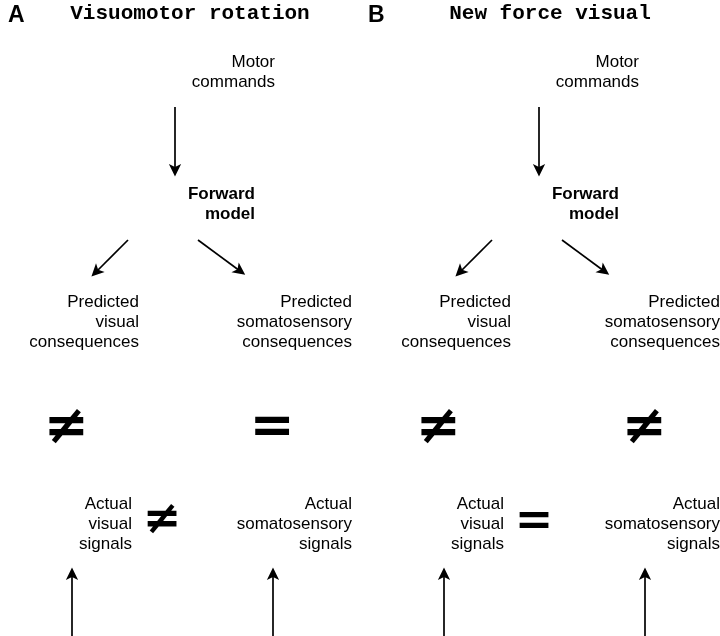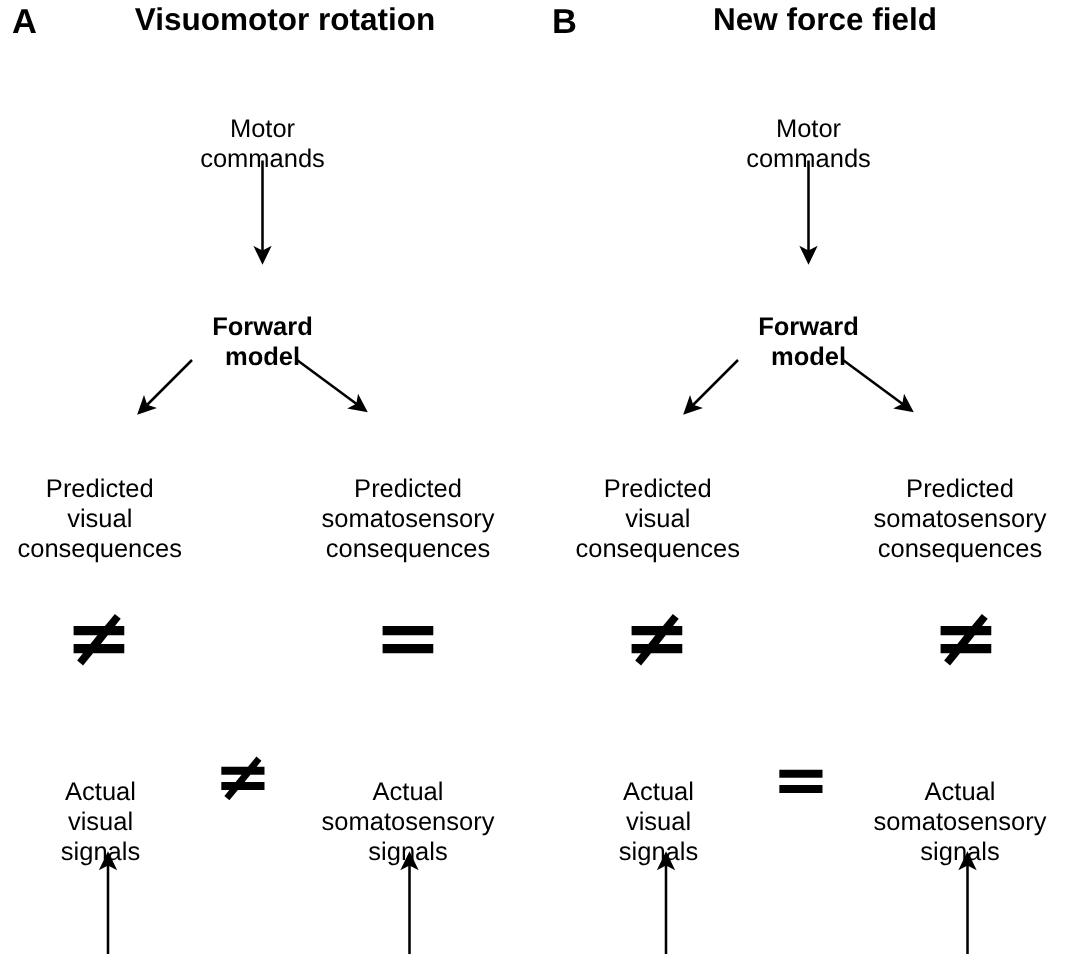--- a/index.html
+++ b/index.html
@@ -37,29 +37,29 @@
   .panel-title {
     position: absolute;
     top: 1px;
     left: 40px;
     width: 300px;
     text-align: center;
     font-size: 21px;
     font-weight: bold;
     line-height: 26px;
     white-space: nowrap;
+    font-family: Liberation Mono, monospace;
   }
 
   .node {
     position: absolute;
-    text-align: center;
+    text-align: right;
     font-size: 17px;
     line-height: 20px;
     white-space: nowrap;
-    margin-top: 24px;
   }
   .node-motor {
     top: 52px;
     left: 75px;
     width: 200px;
   }
   .node-forward {
     top: 184px;
     left: 95px;
     width: 160px;
@@ -197,21 +197,21 @@
         </marker>
       </defs>
       <line x1="179" y1="107" x2="179" y2="170" stroke="#000" stroke-width="1.7" marker-end="url(#ahB)"></line>
       <line x1="132" y1="240" x2="100" y2="272" stroke="#000" stroke-width="1.7" marker-end="url(#ahB)"></line>
       <line x1="202" y1="240" x2="244" y2="271" stroke="#000" stroke-width="1.7" marker-end="url(#ahB)"></line>
       <line x1="84" y1="636" x2="84" y2="574" stroke="#000" stroke-width="1.7" marker-end="url(#ahB)"></line>
       <line x1="285" y1="636" x2="285" y2="574" stroke="#000" stroke-width="1.7" marker-end="url(#ahB)"></line>
     </svg>
 
     <div class="panel-letter">B</div>
-    <div class="panel-title">New force field</div>
+    <div class="panel-title">New force visual</div>
 
     <div class="node node-motor" style="left:79px;">
       <div>Motor</div>
       <div>commands</div>
     </div>
 
     <div class="node node-forward" style="left:99px;">
       <div>Forward</div>
       <div>model</div>
     </div>

